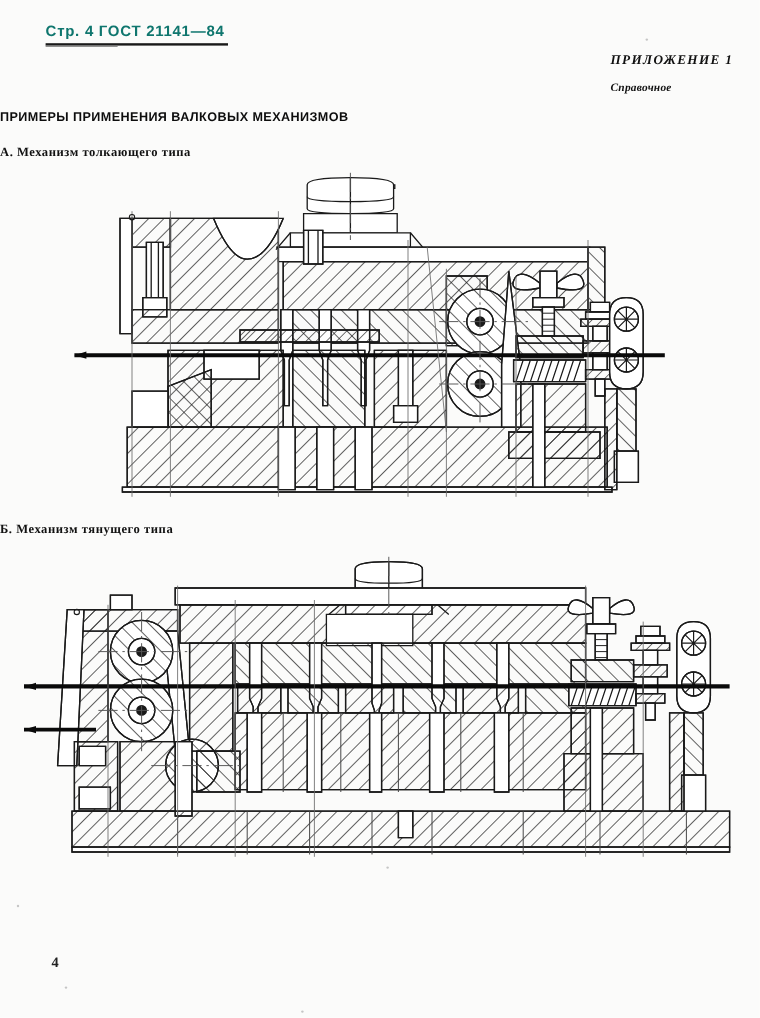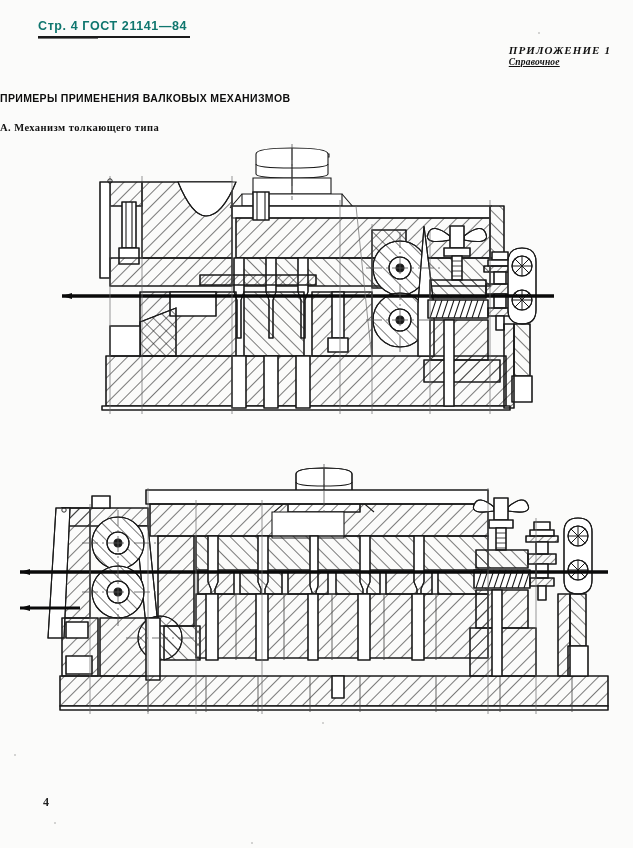--- a/index.html
+++ b/index.html
@@ -65,22 +65,21 @@
     font-size: 11px;
     letter-spacing: 1.1px;
     white-space: nowrap;
   }
   #appendix .ap2 {
     font-family: "Liberation Serif", serif;
     font-style: italic;
     font-weight: bold;
     font-size: 9.5px;
     letter-spacing: 0.2px;
-    margin-top: 1px;
-    text-decoration: underline;
+    margin-top: 13px;
   }
 
   
   #doc-title {
     position: absolute;
     left: 0; right: 0;
     top: 92px;
     text-align: left;
     font-family: "Liberation Sans", sans-serif;
     font-weight: bold;
@@ -138,20 +137,21 @@
   <div id="hdr-rule"></div>
 
   <div id="appendix">
     <div class="ap1">ПРИЛОЖЕНИЕ 1</div>
     <div class="ap2">Справочное</div>
   </div>
 
   <div id="doc-title">ПРИМЕРЫ ПРИМЕНЕНИЯ ВАЛКОВЫХ МЕХАНИЗМОВ</div>
 
   <div class="fig-caption" id="cap-a">А. Механизм толкающего типа</div>
+  <div class="fig-caption" id="cap-b">Б. Механизм тянущего типа</div>
 
   <div id="page-num">4</div>
 
   <div class="fig" id="fig-a">
   <svg width="633" height="290" viewBox="0 0 633 290" xmlns="http://www.w3.org/2000/svg">
     <defs>
       <pattern id="h45a" width="9" height="9" patternUnits="userSpaceOnUse" patternTransform="rotate(45)">
         <line x1="0" y1="0" x2="0" y2="9" stroke="#1a1a1a" stroke-width="1.15"></line>
       </pattern>
       <pattern id="h45b" width="9" height="9" patternUnits="userSpaceOnUse" patternTransform="rotate(-45)">

